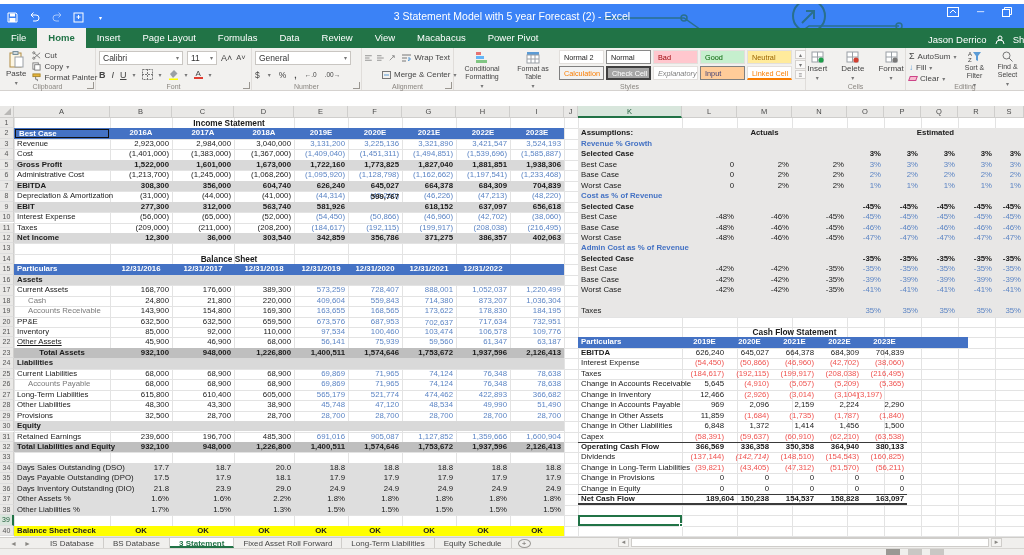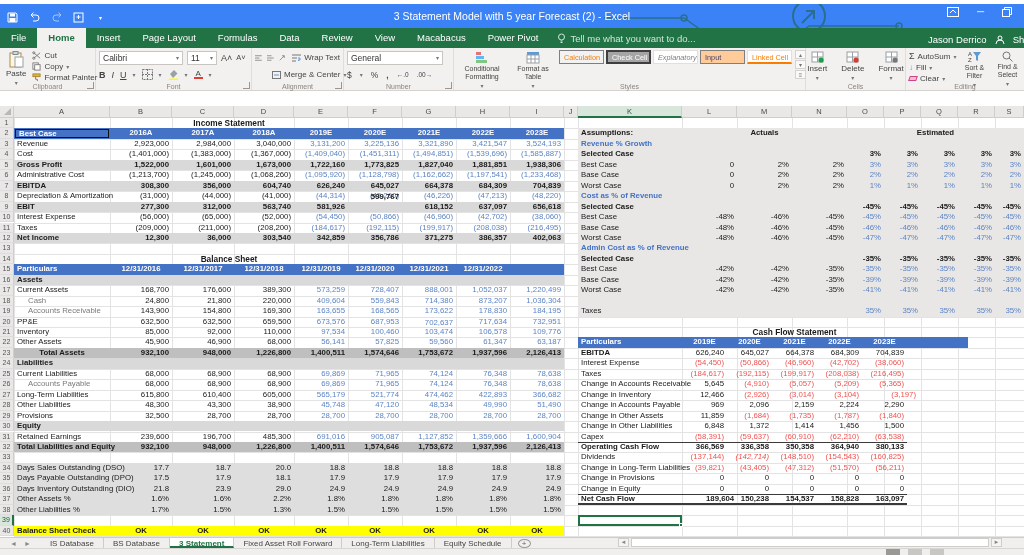--- a/index.html
+++ b/index.html
@@ -178,27 +178,20 @@
         <div class="mtab on">Home</div>
         <div class="mtab">Insert</div>
         <div class="mtab">Page Layout</div>
         <div class="mtab">Formulas</div>
         <div class="mtab">Data</div>
         <div class="mtab">Review</div>
         <div class="mtab">View</div>
         <div class="mtab">Macabacus</div>
         <div class="mtab">Power Pivot</div>
       </div>
-    <div class="tellme">
-      <svg width="9" height="11" viewBox="0 0 9 11">
-          <circle cx="4.5" cy="4" r="3" fill="none" stroke="#cfe7da"></circle>
-          <path d="M3.5 8h2M3.5 9.5h2" stroke="#cfe7da"></path>
-        </svg>
-      <span>Tell me what you want to do...</span>
-    </div>
     <div class="mb-right">
       <span>Jason Derrico</span>
       <svg width="10" height="10" viewBox="0 0 10 10">
           <circle cx="5" cy="3" r="2" fill="none" stroke="#fff"></circle>
           <path d="M1 9a4 4 0 0 1 8 0" fill="none" stroke="#fff"></path>
         </svg>
       <span>Share</span>
     </div>
   </div>
 
@@ -278,64 +271,20 @@
             <span style="font-size:8px;color:#444;display:block;line-height:7px">A</span>
             <span style="display:block;width:9px;height:2.5px;background:#e03c31"></span>
           </span>
             <span class="dd">▾</span>
         </div>
       </div>
       <div class="glabel">Font</div>
       <div class="launch"></div>
     </div>
 
-    <div class="rgroup" style="width:92px">
-      <div style="width:100%">
-        <div class="frow icrow">
-          <svg width="9" height="8" viewBox="0 0 9 8">
-              <path d="M0 1h9M0 4h6M0 7h9" stroke="#777"></path>
-            </svg>
-          <svg width="9" height="8" viewBox="0 0 9 8">
-              <path d="M0 1h6M0 4h9M0 7h6" stroke="#777"></path>
-            </svg>
-          <svg width="9" height="8" viewBox="0 0 9 8">
-              <path d="M1 7L7 1M4 1h3v3" stroke="#777" fill="none"></path>
-            </svg>
-          <div class="mini" style="margin-left:2px">
-            <svg width="9" height="8" viewBox="0 0 9 8">
-                <path d="M0 1h9M0 4h5M0 7h4" stroke="#777"></path>
-                <path d="M6 4h2v2H6l1 1" stroke="#5b9bd5" fill="none"></path>
-              </svg>
-            <span>Wrap Text</span>
-          </div>
-        </div>
-        <div class="frow icrow">
-          <svg width="9" height="8" viewBox="0 0 9 8">
-              <path d="M0 1h9M0 4h5M0 7h9" stroke="#777"></path>
-            </svg>
-          <svg width="9" height="8" viewBox="0 0 9 8">
-              <path d="M0 1h9M2 4h5M0 7h9" stroke="#777"></path>
-            </svg>
-          <svg width="9" height="8" viewBox="0 0 9 8">
-              <path d="M0 1h9M4 4h5M0 7h9" stroke="#777"></path>
-            </svg>
-          <div class="mini" style="margin-left:2px">
-            <svg width="9" height="8" viewBox="0 0 9 8">
-                <rect x="0.5" y="0.5" width="8" height="7" fill="none" stroke="#777"></rect>
-                <path d="M2 4h5" stroke="#5b9bd5"></path>
-              </svg>
-            <span>Merge &amp; Center</span>
-              <span class="dd">▾</span>
-          </div>
-        </div>
-      </div>
-      <div class="glabel">Alignment</div>
-      <div class="launch"></div>
-    </div>
-
     <div class="rgroup" style="width:110px">
       <div style="width:100%">
         <div class="frow">
           <div class="combo" style="width:96px">
               <span>General</span>
               <span class="dd">▾</span>
             </div>
         </div>
         <div class="frow icrow" style="gap:8px;font-size:8.5px;color:#444">
           <span>$</span>
@@ -343,40 +292,91 @@
           <span>%</span>
           <span style="font-weight:bold">,</span>
           <span style="font-size:6.5px">←.0</span>
           <span style="font-size:6.5px">.00→</span>
         </div>
       </div>
       <div class="glabel">Number</div>
       <div class="launch"></div>
     </div>
 
+    <div class="rgroup" style="width:92px">
+      <div style="width:100%">
+        <div class="frow icrow">
+          <svg width="9" height="8" viewBox="0 0 9 8">
+              <path d="M0 1h9M0 4h6M0 7h9" stroke="#777"></path>
+            </svg>
+          <svg width="9" height="8" viewBox="0 0 9 8">
+              <path d="M0 1h6M0 4h9M0 7h6" stroke="#777"></path>
+            </svg>
+          <svg width="9" height="8" viewBox="0 0 9 8">
+              <path d="M1 7L7 1M4 1h3v3" stroke="#777" fill="none"></path>
+            </svg>
+          <div class="mini" style="margin-left:2px">
+            <svg width="9" height="8" viewBox="0 0 9 8">
+                <path d="M0 1h9M0 4h5M0 7h4" stroke="#777"></path>
+                <path d="M6 4h2v2H6l1 1" stroke="#5b9bd5" fill="none"></path>
+              </svg>
+            <span>Wrap Text</span>
+          </div>
+        </div>
+        <div class="frow icrow">
+          <svg width="9" height="8" viewBox="0 0 9 8">
+              <path d="M0 1h9M0 4h5M0 7h9" stroke="#777"></path>
+            </svg>
+          <svg width="9" height="8" viewBox="0 0 9 8">
+              <path d="M0 1h9M2 4h5M0 7h9" stroke="#777"></path>
+            </svg>
+          <svg width="9" height="8" viewBox="0 0 9 8">
+              <path d="M0 1h9M4 4h5M0 7h9" stroke="#777"></path>
+            </svg>
+          <div class="mini" style="margin-left:2px">
+            <svg width="9" height="8" viewBox="0 0 9 8">
+                <rect x="0.5" y="0.5" width="8" height="7" fill="none" stroke="#777"></rect>
+                <path d="M2 4h5" stroke="#5b9bd5"></path>
+              </svg>
+            <span>Merge &amp; Center</span>
+              <span class="dd">▾</span>
+          </div>
+        </div>
+      </div>
+      <div class="glabel">Alignment</div>
+      <div class="launch"></div>
+    </div>
+
     <div class="rgroup" style="width:352px">
       <div class="bigbtn" style="width:50px">
         <svg width="14" height="13" viewBox="0 0 14 13">
             <rect x="1" y="1" width="5" height="3" fill="#e57373"></rect>
             <rect x="1" y="5" width="8" height="3" fill="#64b5f6"></rect>
             <rect x="1" y="9" width="11" height="3" fill="#81c784"></rect>
           </svg>
         <span class="two">Conditional Formatting</span>
           <span class="dd">▾</span>
       </div>
       <div class="bigbtn" style="width:46px">
         <svg width="14" height="13" viewBox="0 0 14 13">
             <rect x="1" y="1" width="12" height="3" fill="#5b9bd5"></rect>
             <rect x="1" y="4" width="12" height="8" fill="#fff" stroke="#9aa0a6"></rect>
             <path d="M1 8h12M5 4v8M9 4v8" stroke="#9aa0a6"></path>
           </svg>
         <span class="two">Format as Table</span>
           <span class="dd">▾</span>
       </div>
       <div id="style-gallery">
+          <div class="strow">
+            <div class="stcell st-normal-2">Normal 2</div>
+            <div class="stcell st-normal">Normal</div>
+            <div class="stcell st-bad">Bad</div>
+            <div class="stcell st-good">Good</div>
+            <div class="stcell st-neutral">Neutral</div>
+          </div>
           <div class="strow">
             <div class="stcell st-calculation">Calculation</div>
             <div class="stcell st-check-cell">Check Cell</div>
             <div class="stcell st-explanatory">Explanatory ...</div>
             <div class="stcell st-input">Input</div>
             <div class="stcell st-linked-cell">Linked Cell</div>
           </div>
         </div>
       <div class="scrollcol">
         <div>▴</div>
@@ -738,26 +738,26 @@
       <div class="cell num est" style="left: 510px; top: 210.55px; width: 54px; height: 10.45px;">732,951</div>
       <div class="cell" style="left: 14px; top: 221px; width: 96px; height: 10.45px;">Inventory</div>
       <div class="cell num" style="left: 110px; top: 221px; width: 62px; height: 10.45px; padding-left: 17px;">85,000</div>
       <div class="cell num" style="left: 172px; top: 221px; width: 62px; height: 10.45px;">92,000</div>
       <div class="cell num" style="left: 234px; top: 221px; width: 60px; height: 10.45px;">110,000</div>
       <div class="cell num est" style="left: 294px; top: 221px; width: 54px; height: 10.45px;">97,534</div>
       <div class="cell num est" style="left: 348px; top: 221px; width: 54px; height: 10.45px;">100,460</div>
       <div class="cell num est" style="left: 402px; top: 221px; width: 54px; height: 10.45px;">103,474</div>
       <div class="cell num est" style="left: 456px; top: 221px; width: 54px; height: 10.45px;">106,578</div>
       <div class="cell num est" style="left: 510px; top: 221px; width: 54px; height: 10.45px;">109,776</div>
-      <div class="cell" style="left: 14px; top: 231.45px; width: 96px; height: 10.45px;">Other Assets</div>
+      <div class="cell" style="left: 14px; top: 231.45px; width: 96px; height: 10.45px; text-decoration: underline;">Other Assets</div>
       <div class="cell num" style="left: 110px; top: 231.45px; width: 62px; height: 10.45px;">45,900</div>
       <div class="cell num" style="left: 172px; top: 231.45px; width: 62px; height: 10.45px;">46,900</div>
       <div class="cell num" style="left: 234px; top: 231.45px; width: 60px; height: 10.45px;">68,000</div>
       <div class="cell num est" style="left: 294px; top: 231.45px; width: 54px; height: 10.45px;">56,141</div>
-      <div class="cell num est" style="left: 348px; top: 231.45px; width: 54px; height: 10.45px;">57,825</div>
+      <div class="cell num est" style="left: 348px; top: 231.45px; width: 54px; height: 10.45px;">75,939</div>
       <div class="cell num est" style="left: 402px; top: 231.45px; width: 54px; height: 10.45px;">59,560</div>
       <div class="cell num est" style="left: 456px; top: 231.45px; width: 54px; height: 10.45px;">61,347</div>
       <div class="cell num est" style="left: 510px; top: 231.45px; width: 54px; height: 10.45px;">63,187</div>
       <div class="rbg totalbg" style="left: 14px; top: 241.9px; width: 550px; height: 10.45px;"></div>
       <div class="cell b c" style="left: 14px; top: 241.9px; width: 96px; height: 10.45px;">Total Assets</div>
       <div class="cell num b" style="left: 110px; top: 241.9px; width: 62px; height: 10.45px;">932,100</div>
       <div class="cell num b" style="left: 172px; top: 241.9px; width: 62px; height: 10.45px;">948,000</div>
       <div class="cell num b" style="left: 234px; top: 241.9px; width: 60px; height: 10.45px;">1,226,800</div>
       <div class="cell num b" style="left: 294px; top: 241.9px; width: 54px; height: 10.45px;">1,400,511</div>
       <div class="cell num b" style="left: 348px; top: 241.9px; width: 54px; height: 10.45px;">1,574,646</div>
@@ -1034,21 +1034,21 @@
       <div class="cell num" style="left: 682px; top: 273.25px; width: 45px; height: 10.45px;">5,645</div>
       <div class="cell num neg" style="left: 727px; top: 273.25px; width: 45px; height: 10.45px;">(4,910)</div>
       <div class="cell num neg" style="left: 772px; top: 273.25px; width: 45px; height: 10.45px;">(5,057)</div>
       <div class="cell num neg" style="left: 817px; top: 273.25px; width: 45px; height: 10.45px;">(5,209)</div>
       <div class="cell num neg" style="left: 862px; top: 273.25px; width: 45px; height: 10.45px;">(5,365)</div>
       <div class="cell" style="left: 578px; top: 283.7px; width: 104px; height: 10.45px;">Change in Inventory</div>
       <div class="cell num" style="left: 682px; top: 283.7px; width: 45px; height: 10.45px;">12,466</div>
       <div class="cell num neg" style="left: 727px; top: 283.7px; width: 45px; height: 10.45px;">(2,926)</div>
       <div class="cell num neg" style="left: 772px; top: 283.7px; width: 45px; height: 10.45px;">(3,014)</div>
       <div class="cell num neg" style="left: 817px; top: 283.7px; width: 45px; height: 10.45px;">(3,104)</div>
-      <div class="cell num neg" style="left: 874px; top: 283.7px; width: 45px; height: 10.45px;">(3,197)</div>
+      <div class="cell num neg" style="left: 840px; top: 283.7px; width: 45px; height: 10.45px;">(3,197)</div>
       <div class="cell" style="left: 578px; top: 294.15px; width: 104px; height: 10.45px;">Change in Accounts Payable</div>
       <div class="cell num" style="left: 682px; top: 294.15px; width: 45px; height: 10.45px;">969</div>
       <div class="cell num" style="left: 727px; top: 294.15px; width: 45px; height: 10.45px;">2,096</div>
       <div class="cell num" style="left: 772px; top: 294.15px; width: 45px; height: 10.45px;">2,159</div>
       <div class="cell num" style="left: 817px; top: 294.15px; width: 45px; height: 10.45px;">2,224</div>
       <div class="cell num" style="left: 862px; top: 294.15px; width: 45px; height: 10.45px;">2,290</div>
       <div class="cell" style="left: 578px; top: 304.6px; width: 104px; height: 10.45px;">Change in Other Assets</div>
       <div class="cell num" style="left: 682px; top: 304.6px; width: 45px; height: 10.45px;">11,859</div>
       <div class="cell num neg" style="left: 727px; top: 304.6px; width: 45px; height: 10.45px;">(1,684)</div>
       <div class="cell num neg" style="left: 772px; top: 304.6px; width: 45px; height: 10.45px;">(1,735)</div>

